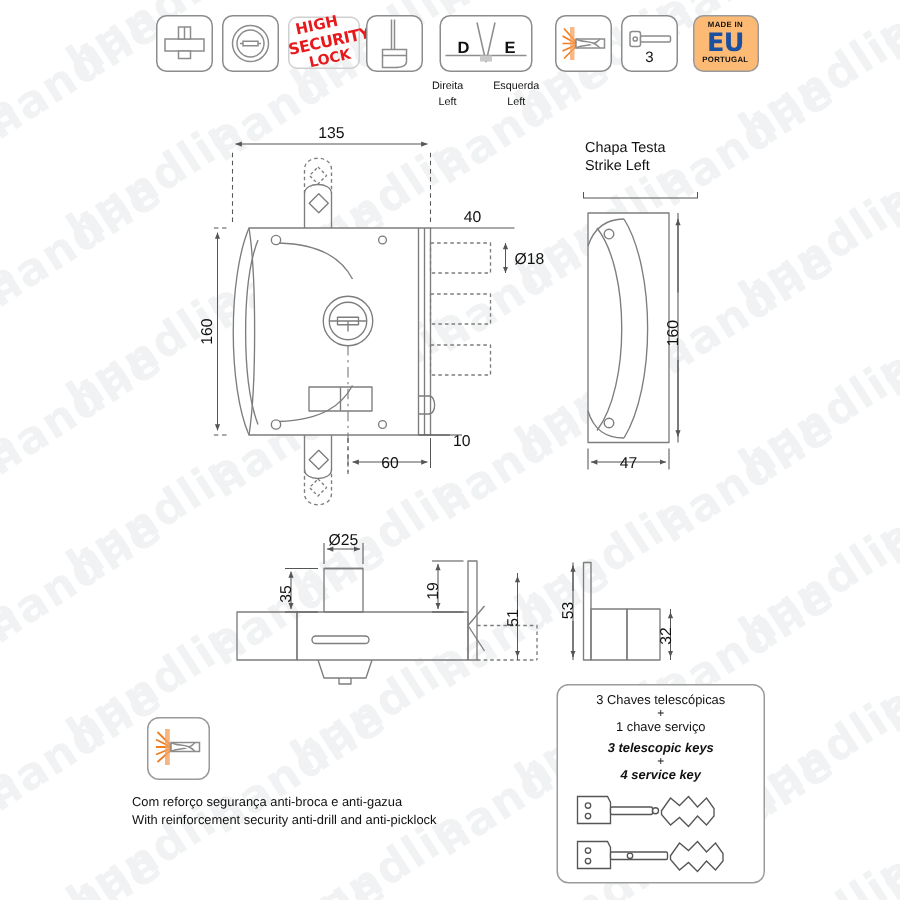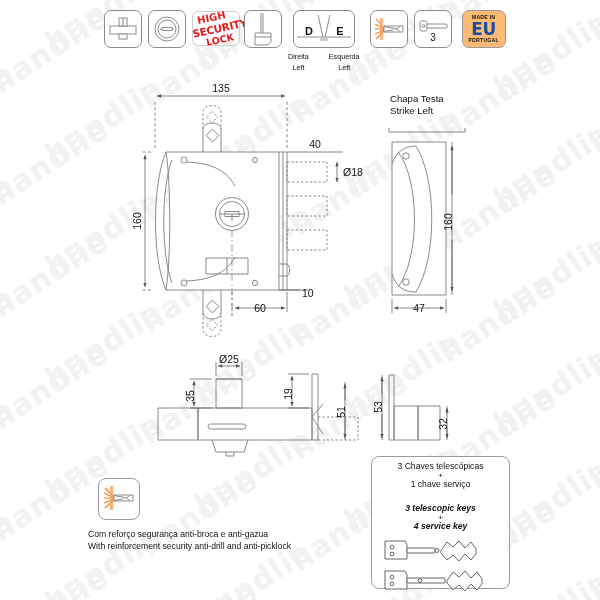--- a/index.html
+++ b/index.html
@@ -453,21 +453,21 @@
 </div>
 <div id="antidrill-caption">
   <div class="pt">Com reforço segurança anti-broca e anti-gazua</div>
   <div class="en">With reinforcement security anti-drill and anti-picklock</div>
 </div>
 
 <div id="keysbox">
   <div class="kline">3 Chaves telescópicas</div>
   <div class="kline plus">+</div>
   <div class="kline">1 chave serviço</div>
-  <div class="kline en" style="margin-top:13px;">3 telescopic keys</div>
+  <div class="kline en" style="margin-top:3px;">3 telescopic keys</div>
   <div class="kline plus">+</div>
   <div class="kline en">4 service key</div>
 
   <div class="keyart">
     <svg width="128" height="62" viewBox="0 0 128 62">
       <g stroke="#555" fill="#fff" stroke-width="0.9">
 
         <path d="M8,6 L28,6 L30,10 L30,24 L8,24 Z"></path>
         <circle cx="15" cy="12" r="1.8"></circle>
         <circle cx="15" cy="19" r="1.8"></circle>

